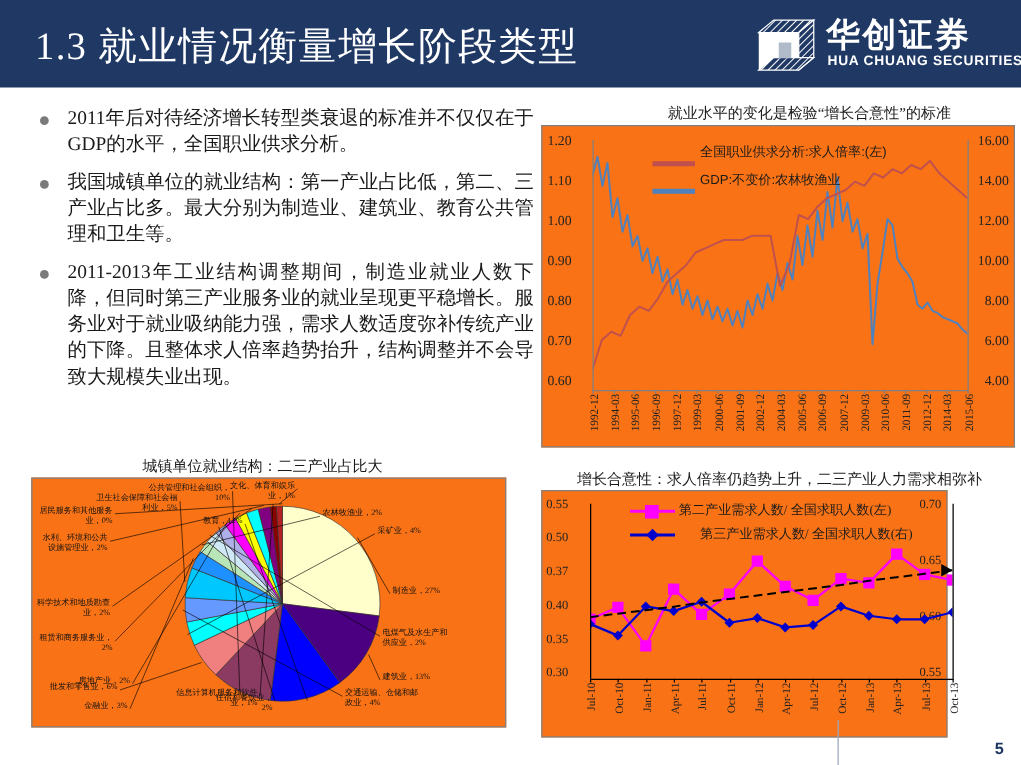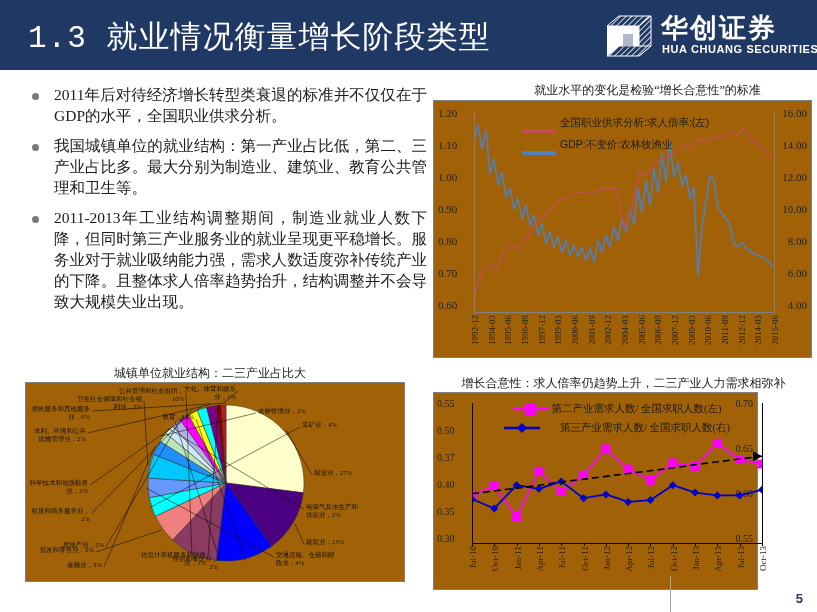--- a/index.html
+++ b/index.html
@@ -8,21 +8,21 @@
     font-family:"Liberation Sans","DejaVu Sans",sans-serif;
     position:relative;
   }
   
   #header{
     position:absolute;left:0;top:0;width:817px;height:70px;
     background:#1f3864;
   }
   #header .slide-title{
     position:absolute;left:28px;top:16px;
-    font-family:Liberation Mono, monospace;
+    font-family:Liberation Serif, serif;
     font-size:31px;color:#ffffff;letter-spacing:1px;white-space:nowrap;
   }
   #logo-wrap{position:absolute;right:16px;top:10px;width:196px;height:52px;}
   #logo-mark{position:absolute;left:0;top:4px;width:48px;height:44px;}
   #logo-cn{
     position:absolute;left:56px;top:0px;font-size:27px;font-weight:bold;
     color:#ffffff;letter-spacing:2px;white-space:nowrap;
     font-family:"Liberation Sans","DejaVu Sans",sans-serif;
   }
   #logo-en{
@@ -39,39 +39,39 @@
   .bullet .btxt{
     font-family:"Liberation Serif","DejaVu Serif",serif;
     font-size:15.5px;line-height:21px;color:#1a1a1a;text-align:justify;
   }
   
   .panel-title{
     font-family:"Liberation Serif","DejaVu Serif",serif;
     font-size:12px;color:#1a1a1a;text-align:center;white-space:nowrap;
   }
   
-  .chartbox{position:absolute;border:1px solid #808080;background:#a16207;box-sizing:border-box;}
+  .chartbox{position:absolute;border:1px solid #808080;background:#f97316;box-sizing:border-box;}
   .axlabel{position:absolute;font-family:"Liberation Serif","DejaVu Serif",serif;color:#222;}
   .vert{writing-mode:vertical-rl;transform:rotate(180deg);}
   
   #tr-title{position:absolute;left:454px;top:82px;width:387px;}
   #tr-box{left:433px;top:100px;width:379px;height:258px;}
   #tr-legend{position:absolute;left:88px;top:10px;font-size:10.5px;line-height:22px;color:#1a1a1a;
              font-family:"Liberation Sans","DejaVu Sans",sans-serif;}
   #tr-legend .lg{display:flex;align-items:flex-end;white-space:nowrap;}
   #tr-legend .sw{display:inline-block;width:34px;height:4px;margin-right:4px;}
   
   #pie-title{position:absolute;left:15px;top:365px;width:390px;}
   #pie-box{left:25px;top:382px;width:380px;height:200px;}
   
   #br-title{position:absolute;left:430px;top:375px;width:387px;}
   #br-box{left:433px;top:392px;width:325px;height:198px;}
   #br-legend{position:absolute;left:70px;top:6px;font-size:10.5px;line-height:19px;color:#1a1a1a;
              font-family:"Liberation Serif","DejaVu Serif",serif;}
-  #br-legend .lg{display:flex;align-items:center;white-space:nowrap;justify-content:center;}
+  #br-legend .lg{display:flex;align-items:center;white-space:nowrap;}
   
   #pagenum{position:absolute;right:14px;bottom:6px;font-size:13px;font-weight:bold;color:#1f3864;}
   #footline{position:absolute;left:670px;bottom:0px;width:1px;height:36px;background:#9aa7bd;}
   .tiny{font-size:6.5px;font-family:"Liberation Serif","DejaVu Serif",serif;color:#111;
         position:absolute;line-height:8px;}
 </style>
 </head>
 <body>
 
 <div id="header">

